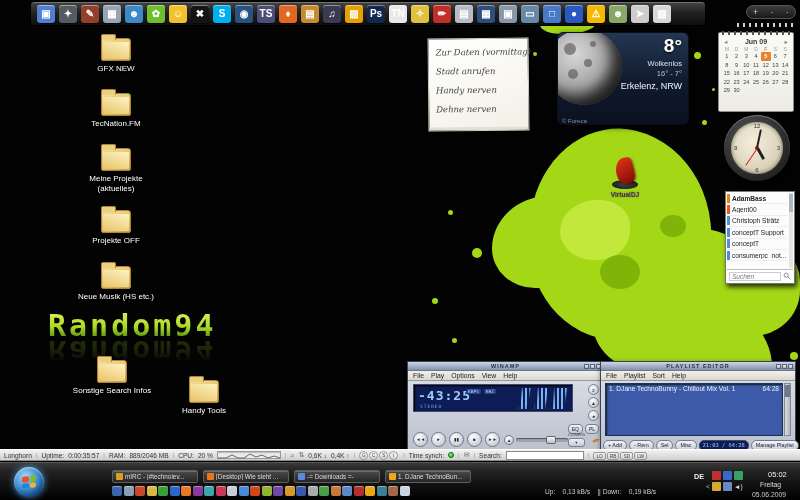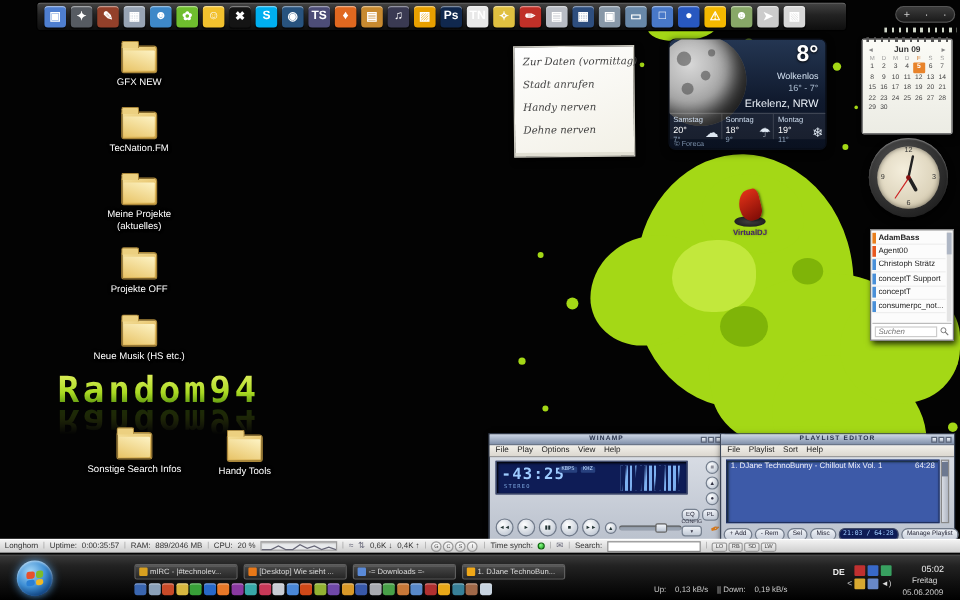--- a/index.html
+++ b/index.html
@@ -306,21 +306,21 @@
     <div class="dlabel">Neue Musik (HS etc.)</div>
   </div>
   <div class="dicon" style="left:70px;top:210px;">
     <div class="folder"></div>
     <div class="dlabel">Projekte OFF</div>
   </div>
   <div class="dicon" style="left:66px;top:360px;">
     <div class="folder"></div>
     <div class="dlabel">Sonstige Search Infos</div>
   </div>
-  <div class="dicon" style="left:158px;top:362px;">
+  <div class="dicon" style="left:158px;top:380px;">
     <div class="folder"></div>
     <div class="dlabel">Handy Tools</div>
   </div>
 
   <div class="vdj">
     <div class="vdj-disc"></div>
     <div class="vdj-cone"></div>
     <div class="vdj-label">VirtualDJ</div>
   </div>
 
@@ -336,41 +336,20 @@
     <div class="moon">
       <i class="crater" style="left:18px;top:14px;width:12px;height:12px;"></i>
       <i class="crater" style="left:38px;top:30px;width:8px;height:8px;"></i>
       <i class="crater" style="left:22px;top:40px;width:10px;height:10px;"></i>
       <i class="crater" style="left:44px;top:12px;width:6px;height:6px;"></i>
     </div>
     <div class="w-temp">8°</div>
     <div class="w-cond">Wolkenlos</div>
     <div class="w-range">16° - 7°</div>
     <div class="w-loc">Erkelenz, NRW</div>
-    <div class="w-strip">
-
-    <div class="w-day">
-        <div class="w-dname">Samstag</div>
-        <div class="w-hi">20°</div>
-        <div class="w-lo">7°</div>
-        <div class="w-ic">☁</div>
-      </div>
-        <div class="w-day">
-        <div class="w-dname">Sonntag</div>
-        <div class="w-hi">18°</div>
-        <div class="w-lo">9°</div>
-        <div class="w-ic">☂</div>
-      </div>
-        <div class="w-day">
-        <div class="w-dname">Montag</div>
-        <div class="w-hi">19°</div>
-        <div class="w-lo">11°</div>
-        <div class="w-ic">❄</div>
-      </div>
-      </div>
     <div class="w-credit">© Foreca</div>
   </div>
 
   <div class="cal">
     <div class="cal-spiral"></div>
     <div class="cal-head">
       <span class="cal-arrow">◄</span>
       <span class="cal-title">Jun 09</span>
       <span class="cal-arrow">►</span>
     </div>

